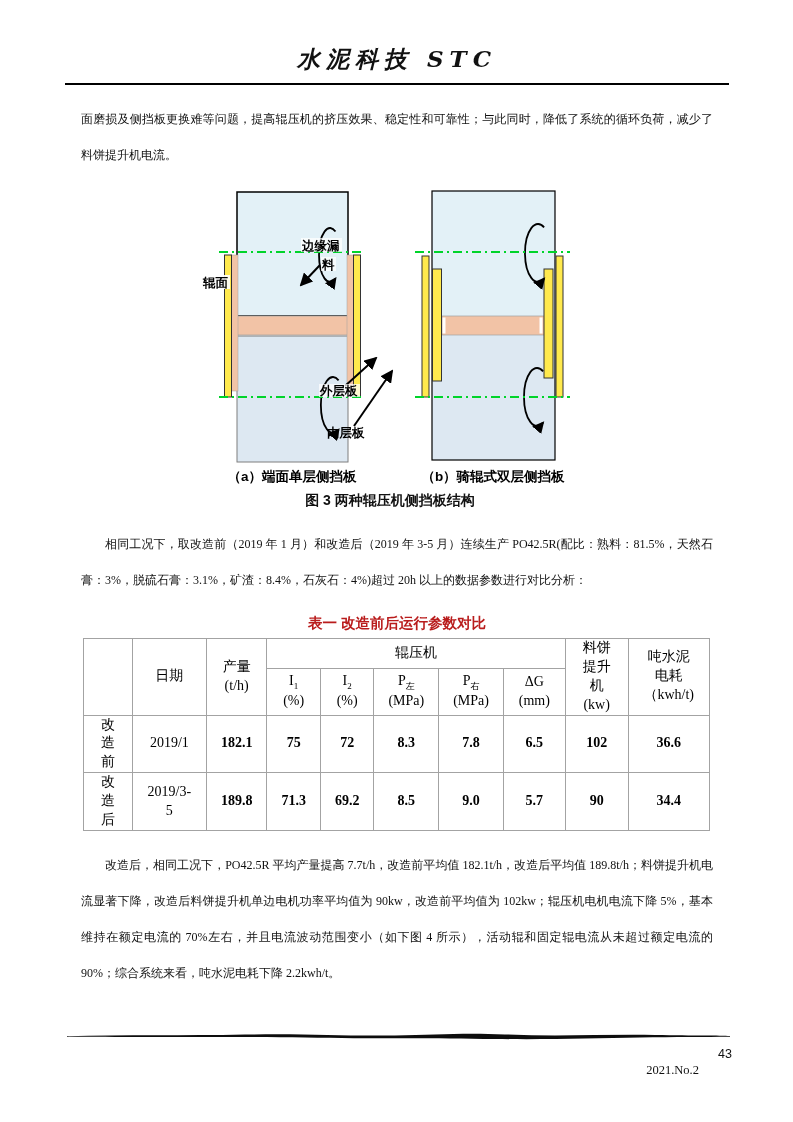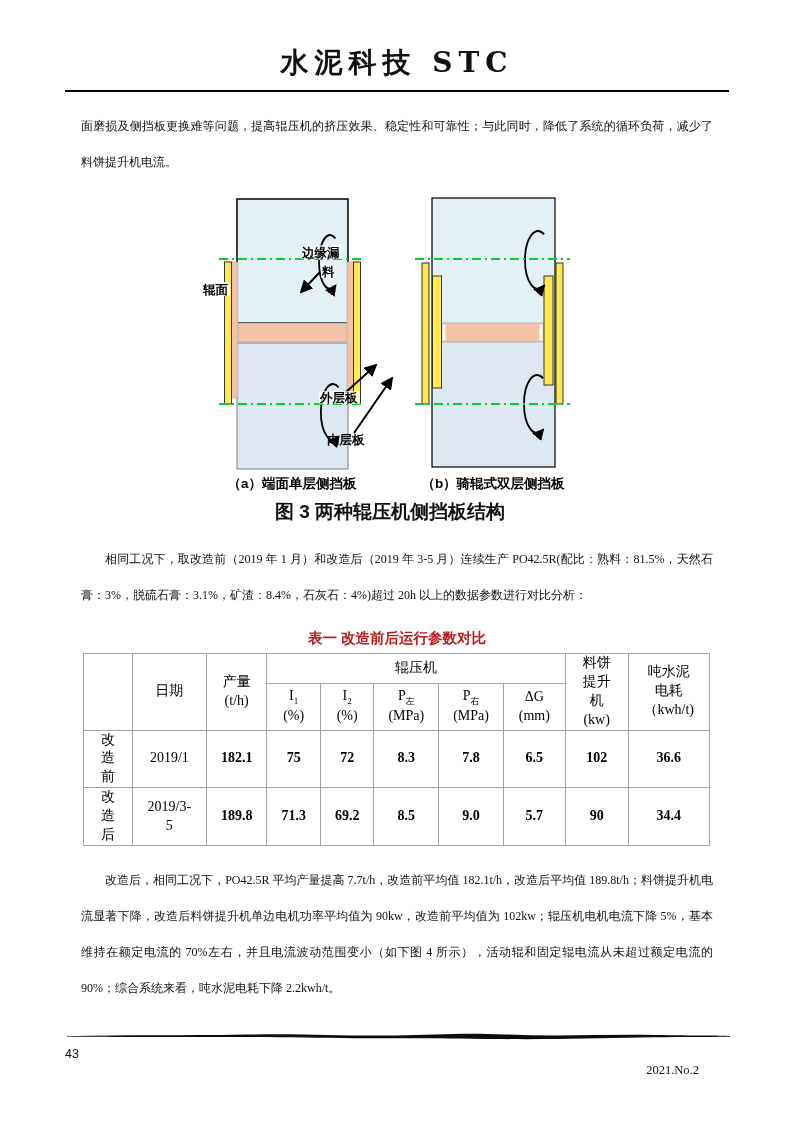--- a/index.html
+++ b/index.html
@@ -10,37 +10,37 @@
     background:#ffffff;
     font-family:"Liberation Serif","DejaVu Serif",serif;
     color:#111;
     overflow:hidden;
   }
   .content{position:absolute;left:65px;top:0;width:664px;}
   .journal-title{
     margin-top:44px;
     text-align:center;
     font-family:"DejaVu Serif","Liberation Serif",serif;
-    font-weight:bold;
-    font-size:28px;letter-spacing:6px;
+    font-style:italic;font-weight:bold;
+    font-size:23px;letter-spacing:6px;
   }
   .header-rule{margin-top:8px;border-top:2px solid #000;height:0;}
   p.body{
     margin:16px;
     font-size:12px;line-height:36px;
     text-align:justify;
     text-justify:inter-ideograph;
   }
   .p1{margin-top:3px;}
   .indent{text-indent:2em;}
   .figure-wrap{width:420px;margin:1px 0 0 115px;}
   .fig-caption{
     text-align:center;
     font-family:"Liberation Sans","DejaVu Sans",sans-serif;
-    font-weight:bold;font-size:19px;
+    font-weight:bold;font-size:14px;
     margin-top:2px;
   }
   h2.section{
     margin:6px 0 0 0;
     font-family:"Liberation Sans","DejaVu Sans",sans-serif;
     font-size:19px;font-weight:bold;color:#000;
   }
   h2.section .sec-num{margin-right:18px;}
   .p2{margin-top:9px;}
   .table-caption{
@@ -64,21 +64,21 @@
     line-height:1.35;
   }
   table.params .h1row td{height:28px;}
   table.params .h2row td{height:44px;}
   table.params .drow td{height:33px;}
   table.params .bold{font-weight:bold;}
   table.params sub{font-size:9px;}
   .p3{margin-top:35px;font-family:Liberation Serif, serif;}
   .footer{position:absolute;left:65px;top:1028px;width:667px;}
   .footer-texts{position:relative;height:18px;font-size:12.5px;margin-top:1px;}
-  .page-number{position:absolute;left:0;right:0;text-align:left;font-family:"Liberation Sans","DejaVu Sans",sans-serif;}
+  .page-number{position:absolute;left:0;right:0;text-align:right;font-family:"Liberation Sans","DejaVu Sans",sans-serif;}
   .issue-number{position:absolute;right:33px;top:16px;}
   svg text{font-family:"Liberation Sans","DejaVu Sans",sans-serif;font-weight:bold;fill:#000;}
 </style>
 </head>
 <body>
 
 <div class="page">
   <div class="content">
 
     <div class="journal-title">水泥科技 STC</div>

